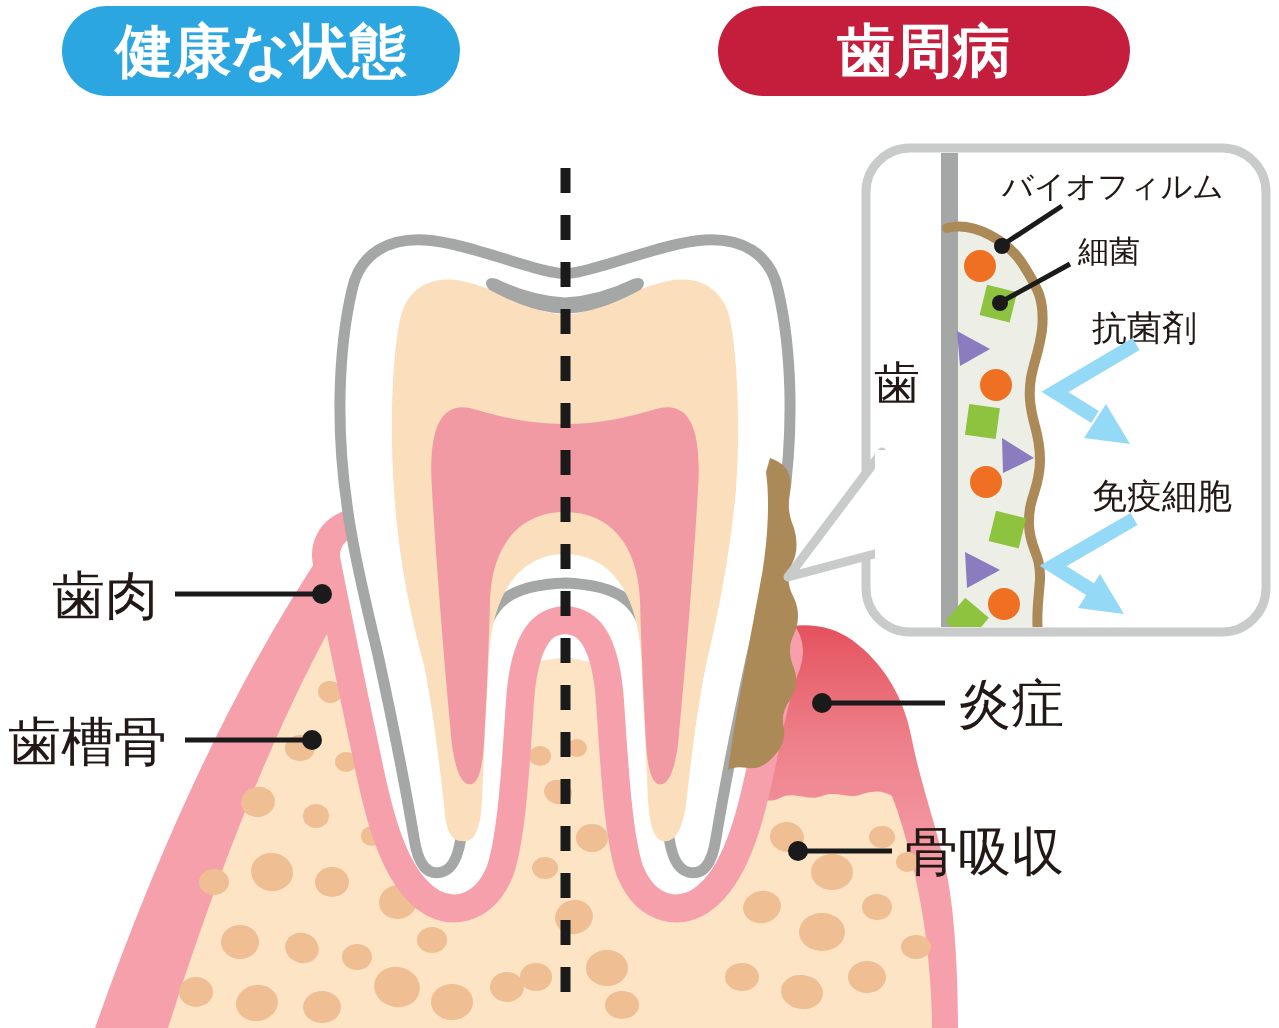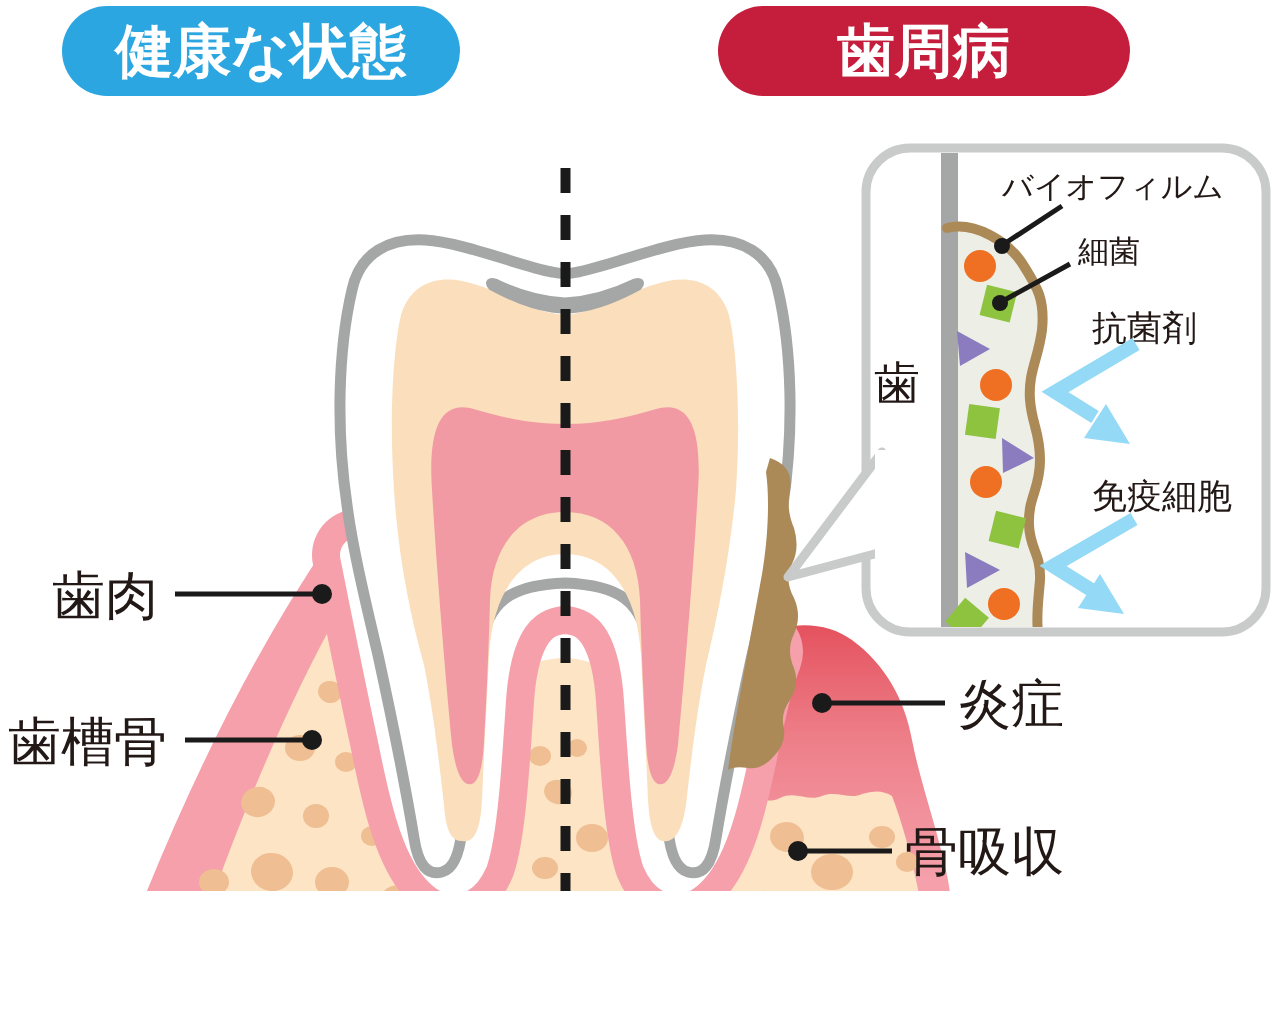--- a/index.html
+++ b/index.html
@@ -1,16 +1,16 @@
 <!DOCTYPE html>
 <html><head>
 <meta charset="utf-8">
 <style>
   html,body{margin:0;padding:0;background:#ffffff;}
-  .stage{position:relative;width:1279px;height:891px;background:#fff;overflow:hidden;}
+  .stage{position:relative;width:1279px;height:1028px;background:#fff;overflow:hidden;}
   svg{display:block;}
   text{font-family:"Liberation Sans","DejaVu Sans",sans-serif;fill:#221815;}
   .badge-text{fill:#ffffff;font-weight:bold;}
   .main-label{font-size:53px;}
   .inset-label{font-size:31px;}
   .inset-label-lg{font-size:35px;}
   .tooth-label{font-size:46px;}
 </style>
 </head>
 <body>

